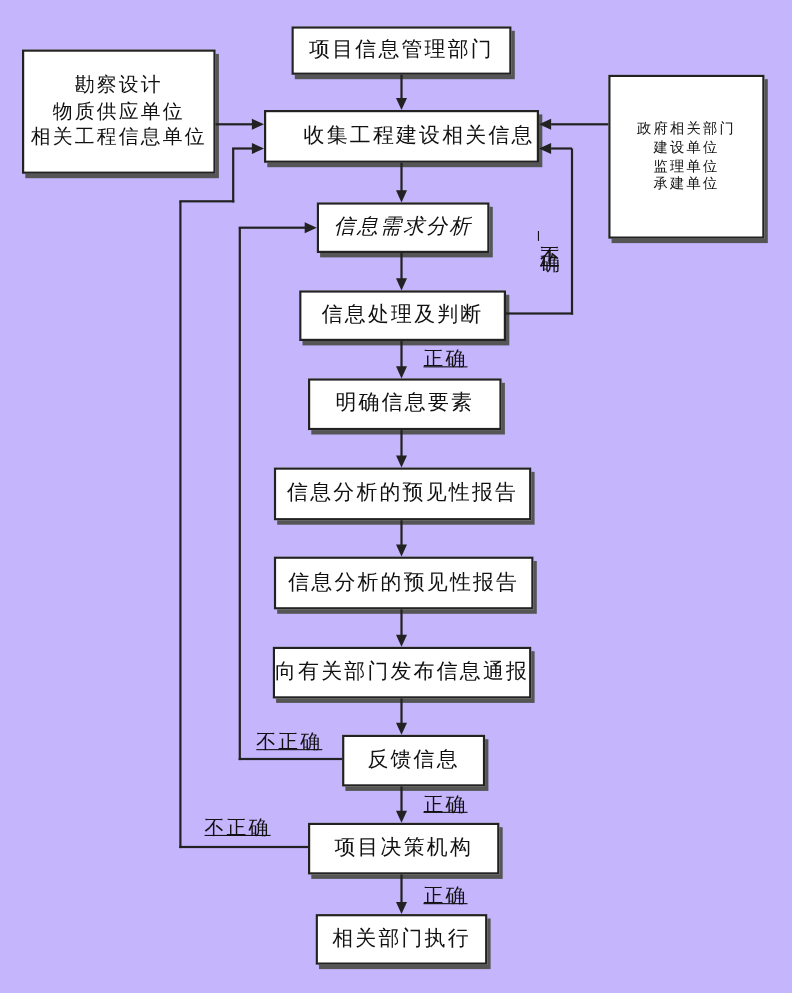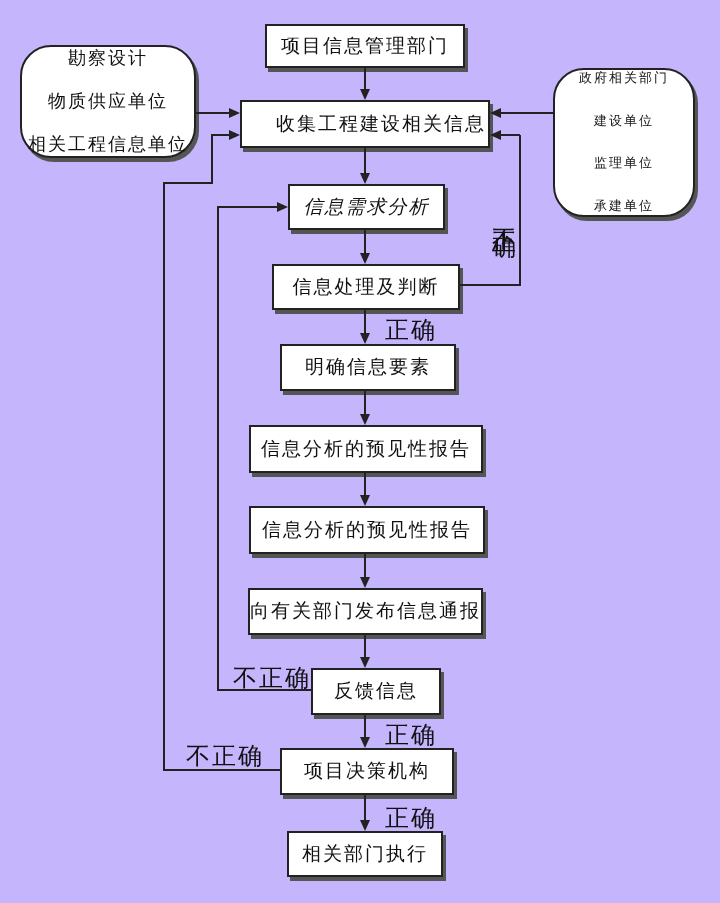--- a/index.html
+++ b/index.html
@@ -9,28 +9,28 @@
     overflow:hidden;
   }
   .box{
     position:absolute;background:#ffffff;border:2px solid #222;
     box-shadow:3px 4px 0 #555;
     display:flex;flex-direction:column;align-items:center;justify-content:center;
     text-align:center;font-size:19px;letter-spacing:2px;line-height:1.3;
     box-sizing:border-box;
   }
   .box .line{display:block;}
-  .box.multi{justify-content:space-between;border-radius:31px;}
+  .box.multi{justify-content:center;}
   .hline{position:absolute;background:#222;height:2px;}
   .vline{position:absolute;background:#222;width:2px;}
   .arrow{position:absolute;width:0;height:0;}
   .arrow.down{border-left:5px solid transparent;border-right:5px solid transparent;border-top:11px solid #222;}
   .arrow.right{border-top:5px solid transparent;border-bottom:5px solid transparent;border-left:11px solid #222;}
   .arrow.left{border-top:5px solid transparent;border-bottom:5px solid transparent;border-right:11px solid #222;}
-  .edge-label{position:absolute;font-size:24px;letter-spacing:2px;white-space:nowrap;}
+  .edge-label{position:absolute;font-size:18px;letter-spacing:2px;white-space:nowrap;text-decoration:underline;}
   .edge-label.vertical{writing-mode:vertical-rl;text-orientation:upright;letter-spacing:3px;}
 </style>
 </head>
 <body>
 
 <div class="canvas">
 
   <div class="box" style="left:265px;top:24px;width:200px;height:44px;">
     <span class="line">项目信息管理部门</span>
   </div>

